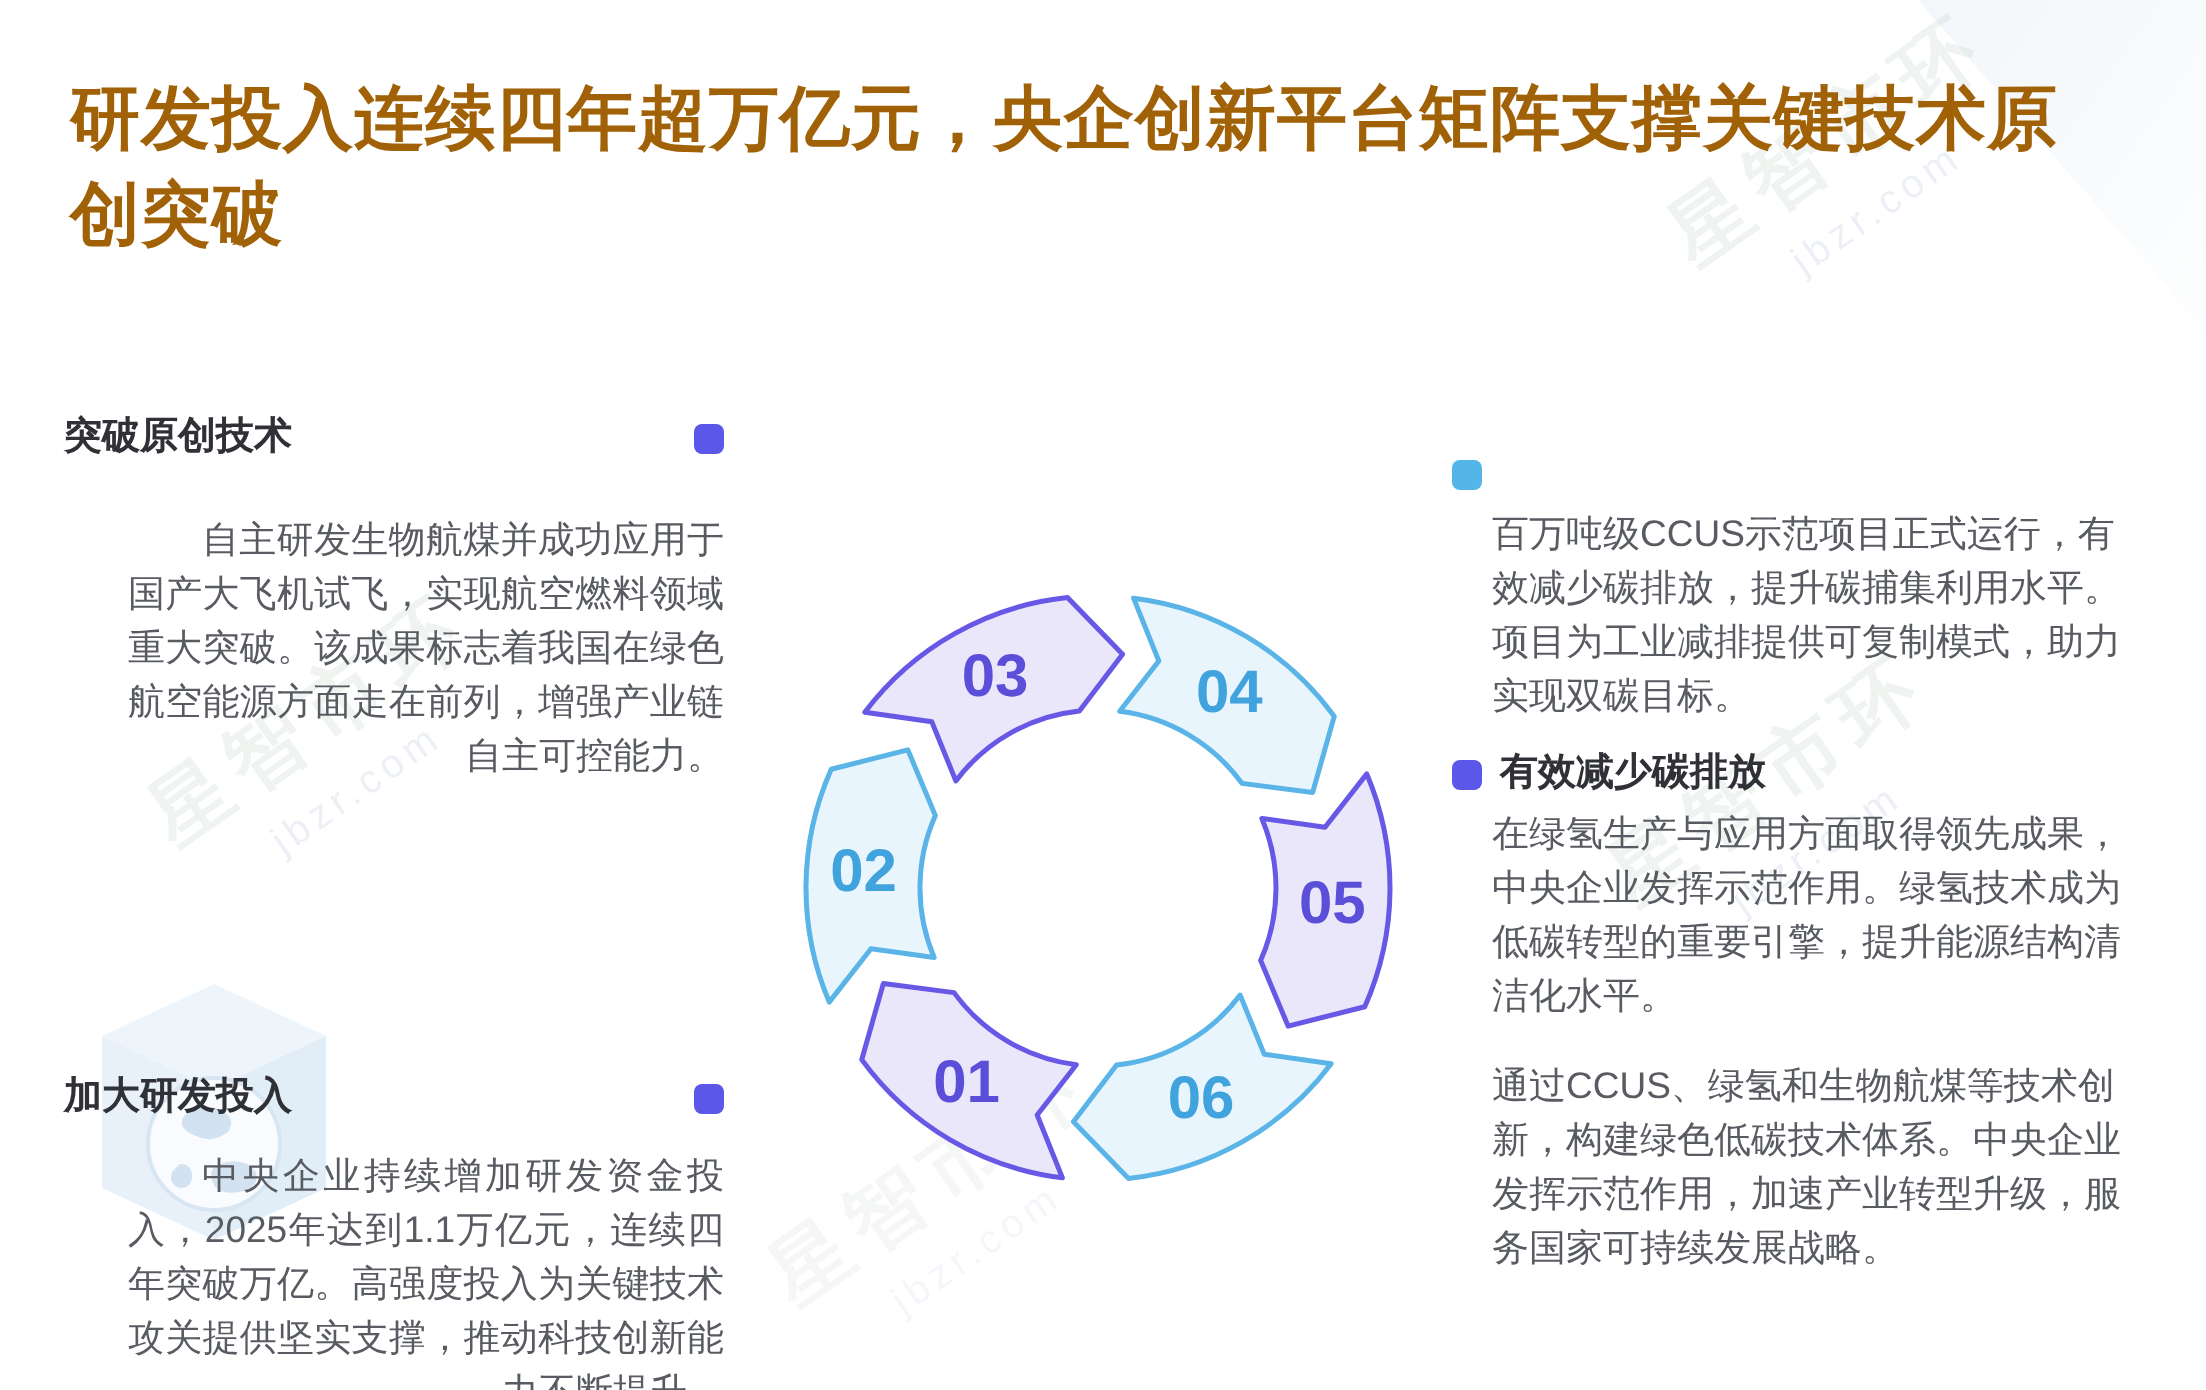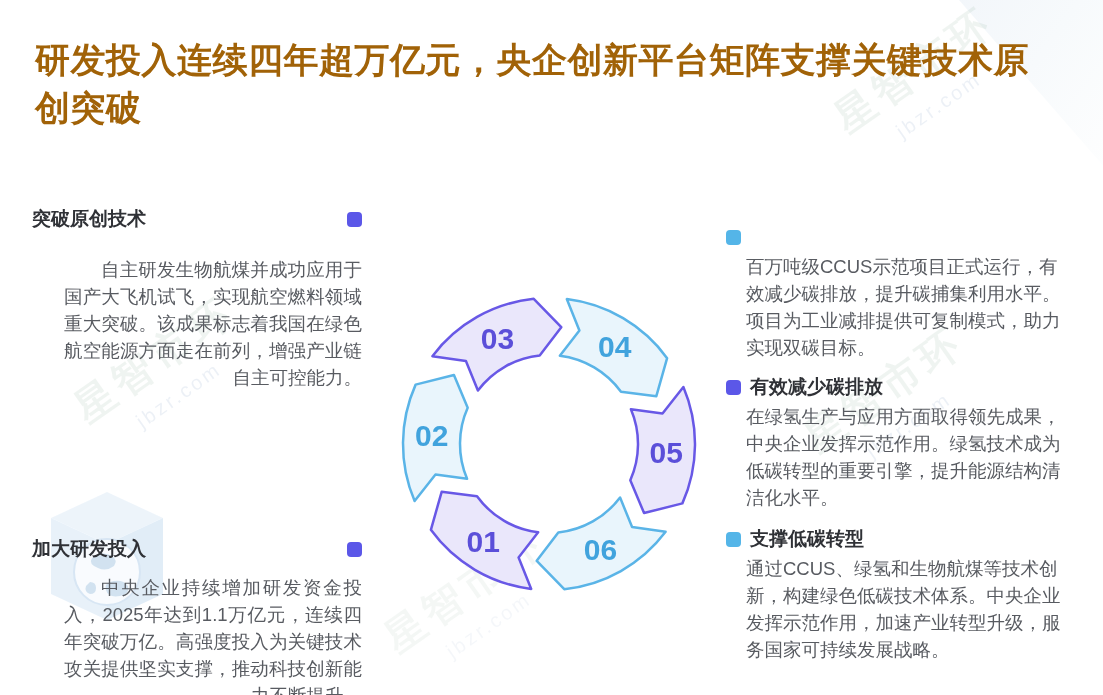--- a/index.html
+++ b/index.html
@@ -124,24 +124,20 @@
     <p>百万吨级CCUS示范项目正式运行，有效减少碳排放，提升碳捕集利用水平。项目为工业减排提供可复制模式，助力实现双碳目标。</p>
   </section>
   <section class="sec s2" style="top:374px">
     <div class="hrow">
       <span class="marker indigo"></span>
       <h3>有效减少碳排放</h3>
     </div>
     <p>在绿氢生产与应用方面取得领先成果，中央企业发挥示范作用。绿氢技术成为低碳转型的重要引擎，提升能源结构清洁化水平。</p>
   </section>
   <section class="sec s3" style="top:526px">
-    <div class="hrow">
-      <span class="marker blue"></span>
-      <h3>支撑低碳转型</h3>
-    </div>
     <p>通过CCUS、绿氢和生物航煤等技术创新，构建绿色低碳技术体系。中央企业发挥示范作用，加速产业转型升级，服务国家可持续发展战略。</p>
   </section>
 </div>
 
 <div class="cycle-wrap">
   <svg id="cycle-svg" width="310" height="310" viewBox="0 0 310 310">
       <path d="M 137.21 299.91 A 146 146 0 0 1 36.88 240.82 L 47.66 202.79 L 83.00 207.31 A 89 89 0 0 0 144.15 243.34 L 124.59 268.50 Z" fill="#eae7fb" stroke="#6858e6" stroke-width="2.5" stroke-linejoin="round"></path>
       <text x="89.3" y="252.4" fill="#5b4fd9" text-anchor="middle" dominant-baseline="central" font-size="30" font-weight="bold">01</text>
       <path d="M 20.61 212.05 A 146 146 0 0 1 21.62 95.62 L 59.94 85.94 L 73.69 118.80 A 89 89 0 0 0 73.08 189.78 L 41.50 185.41 Z" fill="#e9f5fc" stroke="#5ab4e7" stroke-width="2.5" stroke-linejoin="round"></path>
       <text x="37.8" y="146.8" fill="#41a3dd" text-anchor="middle" dominant-baseline="central" font-size="30" font-weight="bold">02</text>

